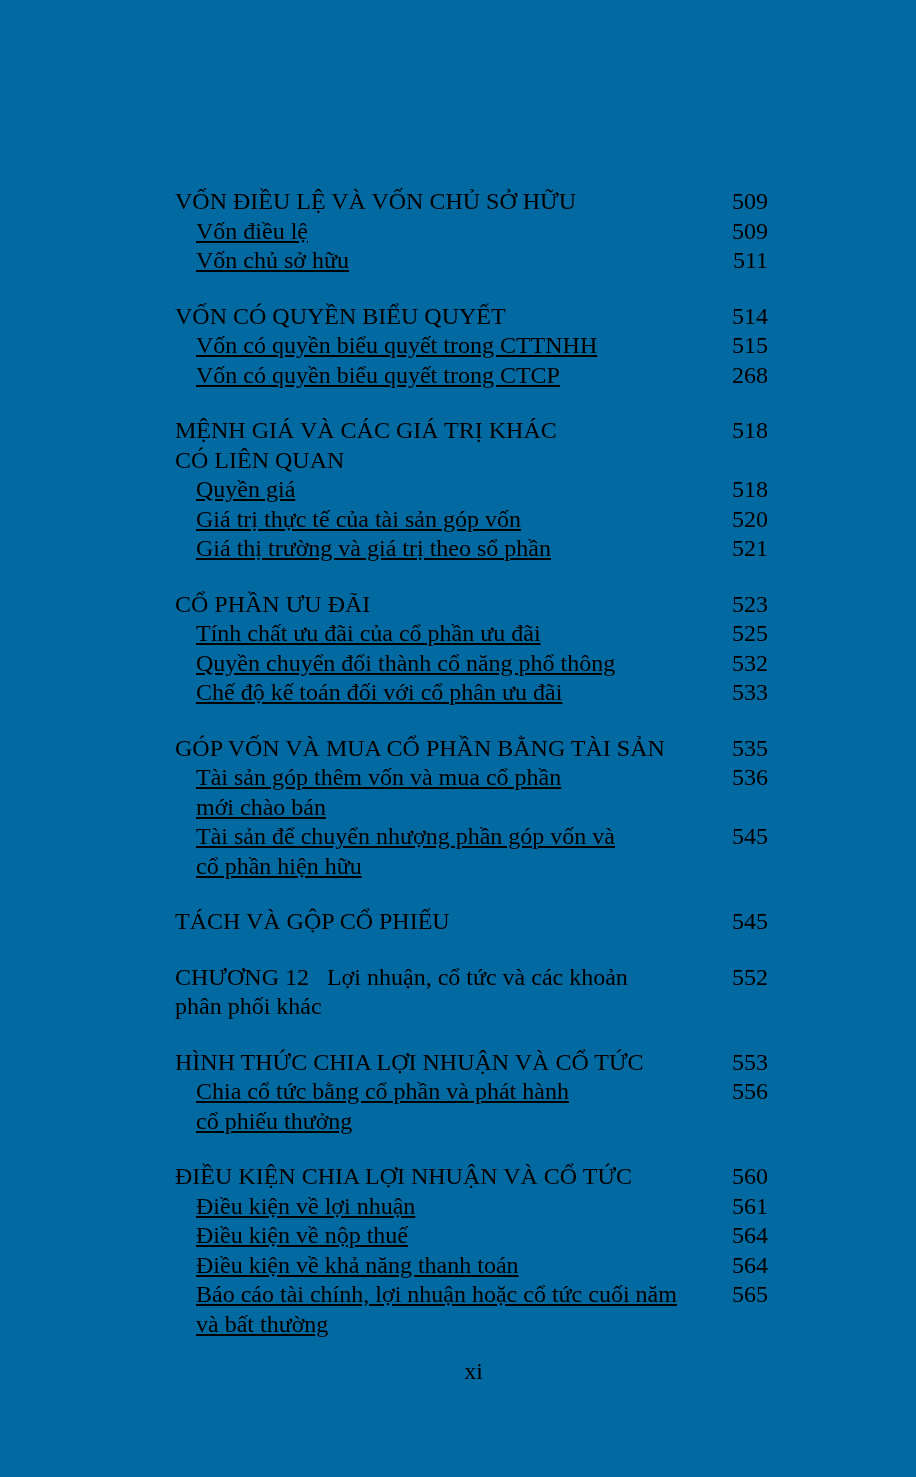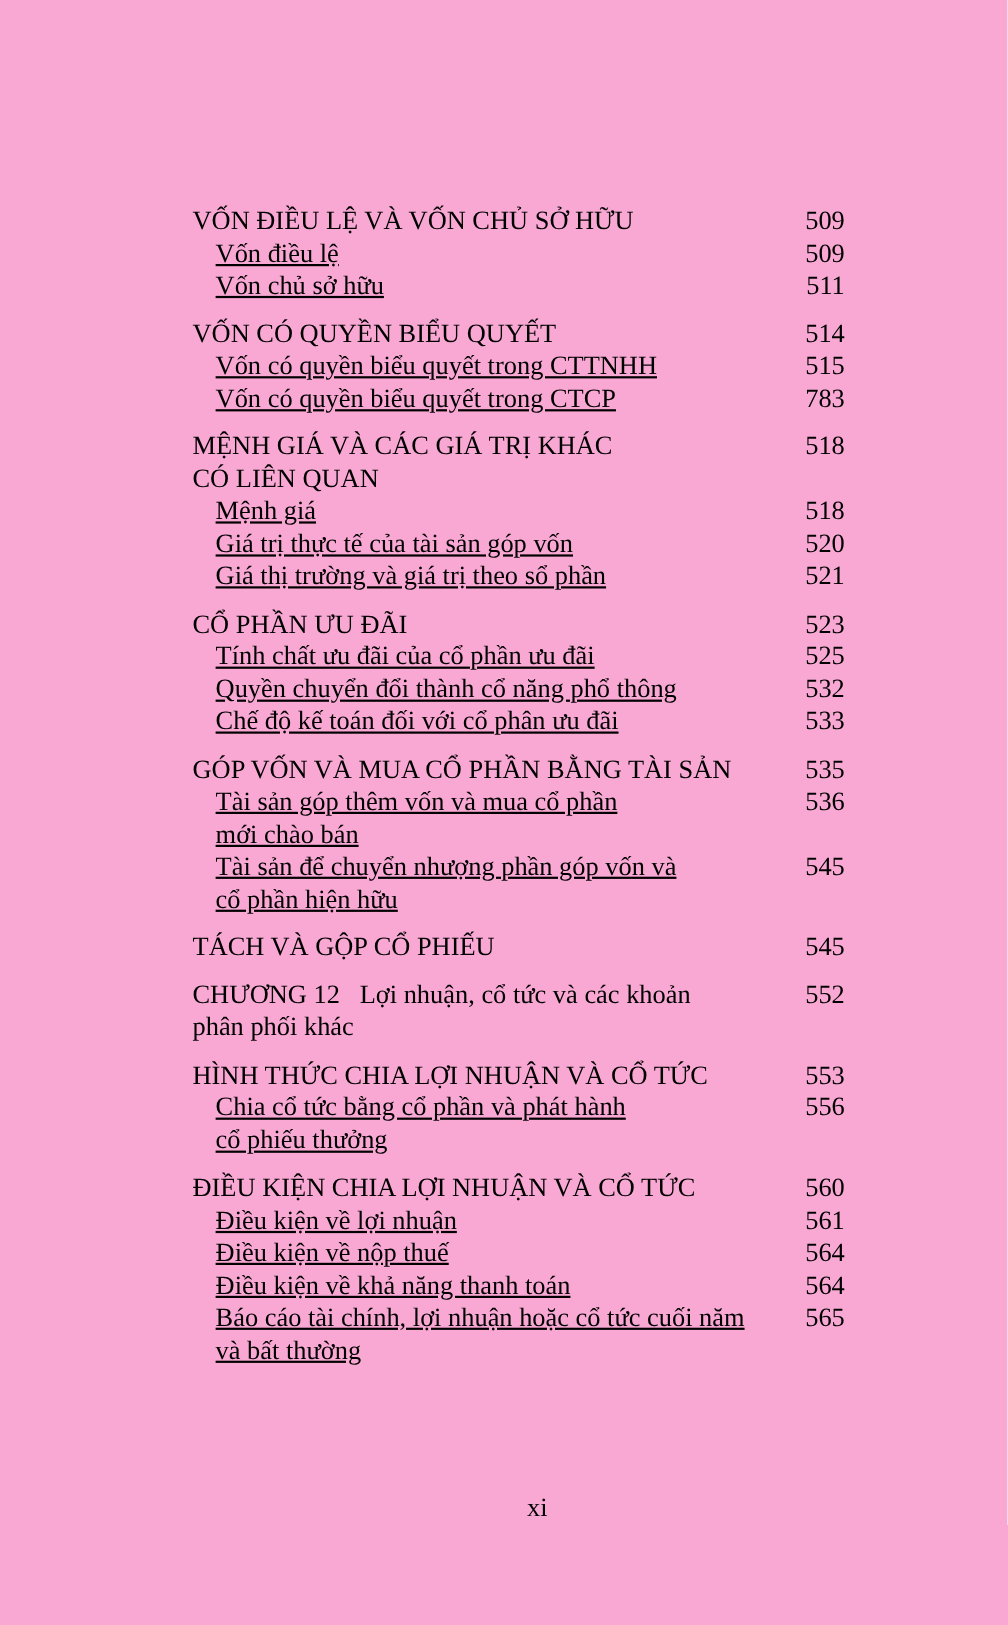--- a/index.html
+++ b/index.html
@@ -4,40 +4,40 @@
 <style>
   html, body {
     margin: 0;
     padding: 0;
     background: #ffffff;
   }
   .page {
     position: relative;
     width: 916px;
     height: 1477px;
-    background: #f9a8d4;
+    background: #0369a1;
     color: #000000;
     font-family: "Liberation Serif", "DejaVu Serif", serif;
     font-size: 24px;
     overflow: hidden;
   }
   .toc {
     position: absolute;
     left: 175px;
     top: 187px;
     width: 593px;
   }
   .entry {
     display: flex;
     align-items: flex-start;
     line-height: 29.5px;
   }
   .entry--section,
   .entry--chapter {
-    margin-top: 14px;
+    margin-top: 26px;
   }
   .toc > .entry:first-child {
     margin-top: 0;
   }
   .entry--chapter {
     font-weight: 400;
   }
   .entry .title {
     flex: 1 1 auto;
     white-space: pre-line;
@@ -46,21 +46,21 @@
     padding-left: 21px;
     text-decoration: underline;
   }
   .entry .pagenum {
     flex: 0 0 auto;
     min-width: 40px;
     text-align: right;
   }
   .footer {
     position: absolute;
-    left: 192px;
+    left: 177px;
     top: 1357px;
     width: 593px;
     text-align: center;
     line-height: 29.5px;
   }
 </style>
 </head>
 <body>
 
 <div class="page">
@@ -81,29 +81,29 @@
       <div class="entry entry--section">
     <span class="title">VỐN CÓ QUYỀN BIỂU QUYẾT</span>
     <span class="pagenum">514</span>
   </div>
       <div class="entry entry--sub">
     <span class="title">Vốn có quyền biểu quyết trong CTTNHH</span>
     <span class="pagenum">515</span>
   </div>
       <div class="entry entry--sub">
     <span class="title">Vốn có quyền biểu quyết trong CTCP</span>
-    <span class="pagenum">783</span>
+    <span class="pagenum">268</span>
   </div>
       <div class="entry entry--section">
     <span class="title">MỆNH GIÁ VÀ CÁC GIÁ TRỊ KHÁC
 CÓ LIÊN QUAN</span>
     <span class="pagenum">518</span>
   </div>
       <div class="entry entry--sub">
-    <span class="title">Mệnh giá</span>
+    <span class="title">Quyền giá</span>
     <span class="pagenum">518</span>
   </div>
       <div class="entry entry--sub">
     <span class="title">Giá trị thực tế của tài sản góp vốn</span>
     <span class="pagenum">520</span>
   </div>
       <div class="entry entry--sub">
     <span class="title">Giá thị trường và giá trị theo sổ phần</span>
     <span class="pagenum">521</span>
   </div>

